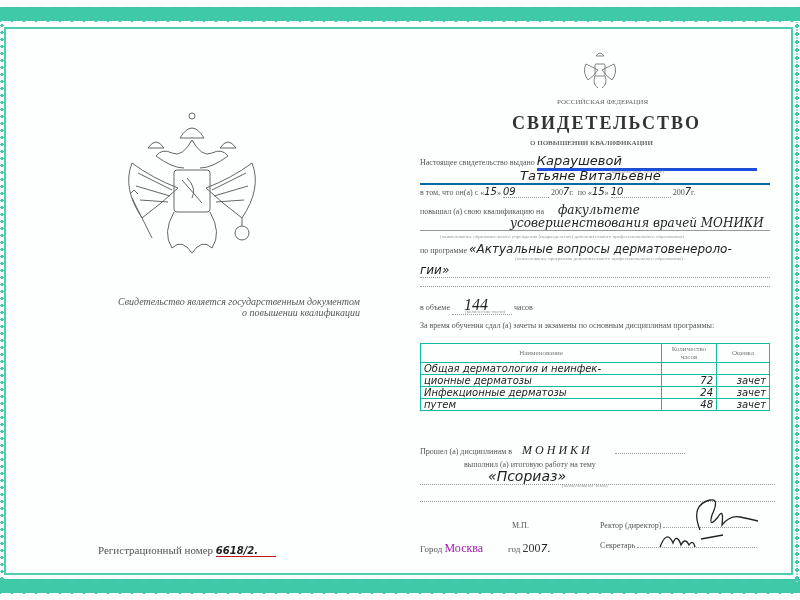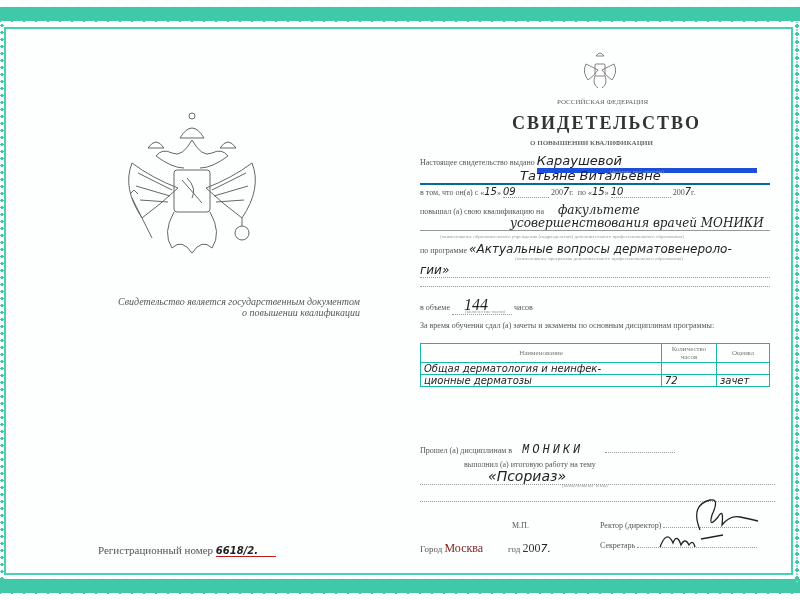--- a/index.html
+++ b/index.html
@@ -31,21 +31,21 @@
   .dots { border-bottom:1px dotted #999; }
 
   .emblem { position:absolute; }
   .title-main { font-family:"Liberation Serif", serif; font-weight:bold; font-size:18px; letter-spacing:2px; color:#333; }
   .italic-note { font-style:italic; font-size:10px; color:#555; text-align:right; }
 
   table.grades { position:absolute; left:420px; top:343px; width:350px; border-collapse:collapse; font-size:7px; }
   table.grades td, table.grades th { border:1px solid #14b8a6; padding:0 3px; height:11px; font-weight:normal; color:#777; }
   table.grades th { height:18px; text-align:center; }
   table.grades td.h { font-family:"DejaVu Sans", sans-serif; font-style:italic; color:#222; font-size:10px; }
-  table.grades td.c { text-align:left; }
+  table.grades td.c { text-align:right; }
 </style>
 </head>
 <body>
 
 <div class="border-top"></div>
 <div class="border-line-top"></div>
 <div class="border-bottom"></div>
 <div class="border-line-bottom"></div>
 <div class="border-left"></div>
 <div class="border-line-left"></div>
@@ -92,21 +92,21 @@
       <rect x="15" y="16" width="10" height="12" rx="1"></rect>
       <path d="M15 28 Q12 36 18 40 M25 28 Q28 36 22 40"></path>
     </g>
   </svg>
   <div class="abs" style="left:557px;top:98px;font-size:7px;color:#666;">РОССИЙСКАЯ ФЕДЕРАЦИЯ</div>
   <div class="abs title-main" style="left:512px;top:113px;">СВИДЕТЕЛЬСТВО</div>
   <div class="abs" style="left:530px;top:139px;font-size:7px;color:#666;font-weight:bold;">О ПОВЫШЕНИИ КВАЛИФИКАЦИИ</div>
 
   <div class="abs" style="left:420px;top:153px;font-size:8px;">
     <span>Настоящее свидетельство выдано</span>
-    <span class="hand" style="font-size:13px;display:inline-block;width:220px;border-bottom:5px solid #1d4ed8;">Караушевой</span>
+    <span class="hand" style="font-size:13px;display:inline-block;width:220px;border-bottom:3px solid #1d4ed8;">Караушевой</span>
   </div>
   <div class="abs tiny" style="left:610px;top:169px;">(фамилия, имя, отчество)</div>
   <div class="abs hand" style="left:420px;top:168px;width:350px;padding-left:100px;box-sizing:border-box;font-size:13px;border-bottom:2px solid #0369a1;">Татьяне Витальевне</div>
 
   <div class="abs" style="left:420px;top:186px;font-size:8px;">
     <span>в том, что он(а) с «</span><span class="hand" style="font-size:10px;">15</span>»
     <span class="hand dots" style="font-size:10px;display:inline-block;width:46px;">09</span>
     <span>200</span><span class="hand" style="font-size:10px;">7</span><span>г.</span>
     &nbsp;<span>по «</span><span class="hand" style="font-size:10px;">15</span>»
     <span class="hand dots" style="font-size:10px;display:inline-block;width:60px;">10</span>
@@ -149,44 +149,54 @@
       <tr>
         <td class="h">Общая дерматология и неинфек-</td>
         <td class="h c"></td>
         <td class="h c"></td>
       </tr>
       <tr>
         <td class="h">ционные дерматозы</td>
         <td class="h c">72</td>
         <td class="h c">зачет</td>
       </tr>
+      <tr>
+        <td class="h">Инфекционные дерматозы</td>
+        <td class="h c">24</td>
+        <td class="h c">зачет</td>
+      </tr>
+      <tr>
+        <td class="h">путем</td>
+        <td class="h c">48</td>
+        <td class="h c">зачет</td>
+      </tr>
     </tbody>
   </table>
 
   <div class="abs" style="left:420px;top:443px;font-size:8px;">
     <span>Прошел (а) дисциплинам в</span>
-    <span class="hand" style="font-family:Liberation Mono, monospace;font-size:12px;letter-spacing:3px;margin-left:8px;">МОНИКИ</span>
+    <span class="hand" style="font-family:Liberation Serif, serif;font-size:12px;letter-spacing:3px;margin-left:8px;">МОНИКИ</span>
     <span class="dots" style="display:inline-block;width:70px;margin-left:20px;"></span>
   </div>
   <div class="abs" style="left:420px;top:460px;font-size:8px;margin-left:44px;">выполнил (а) итоговую работу на тему</div>
   <div class="abs hand dots" style="left:420px;top:468px;width:355px;padding-left:68px;box-sizing:border-box;font-size:14px;">«Псориаз»</div>
   <div class="abs tiny" style="left:562px;top:483px;">(наименование темы)</div>
   <div class="abs dots" style="left:420px;top:500px;width:355px;height:1px;"></div>
 
   <div class="abs" style="left:512px;top:521px;font-size:8px;">М.П.</div>
   <div class="abs" style="left:600px;top:521px;font-size:8px;">
     <span>Ректор (директор)</span>
     <span class="dots" style="display:inline-block;width:88px;"></span>
   </div>
   <svg class="abs" style="left:680px;top:495px" width="80" height="40">
     <path d="M20 35 Q10 10 30 5 Q40 3 32 20 Q28 34 38 22 Q44 12 42 30 Q50 20 60 22 Q70 24 78 26" fill="none" stroke="#222" stroke-width="1.3"></path>
   </svg>
   <div class="abs" style="left:420px;top:541px;font-size:9px;">
     <span>Город</span>
-    <span style="font-size:12px;color:#7f1d1d;">Москва</span>
+    <span style="font-size:12px;color:#a21caf;">Москва</span>
   </div>
   <div class="abs" style="left:508px;top:541px;font-size:9px;">
     <span>год</span>
     <span style="font-size:12px;color:#333;">200</span><span class="hand" style="font-size:11px;">7.</span>
   </div>
   <div class="abs" style="left:600px;top:541px;font-size:8px;">
     <span>Секретарь</span>
     <span class="dots" style="display:inline-block;width:120px;"></span>
   </div>
   <svg class="abs" style="left:655px;top:525px" width="70" height="30">

